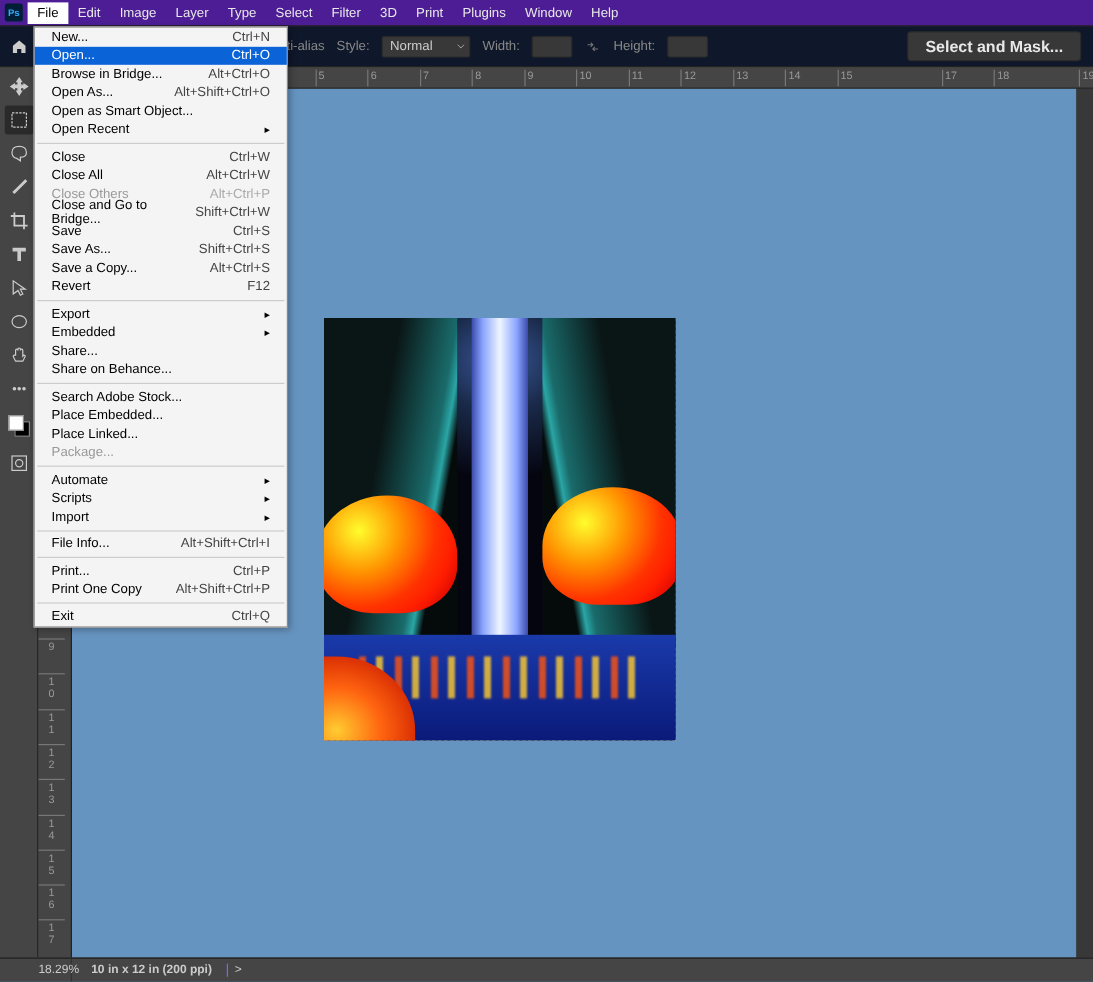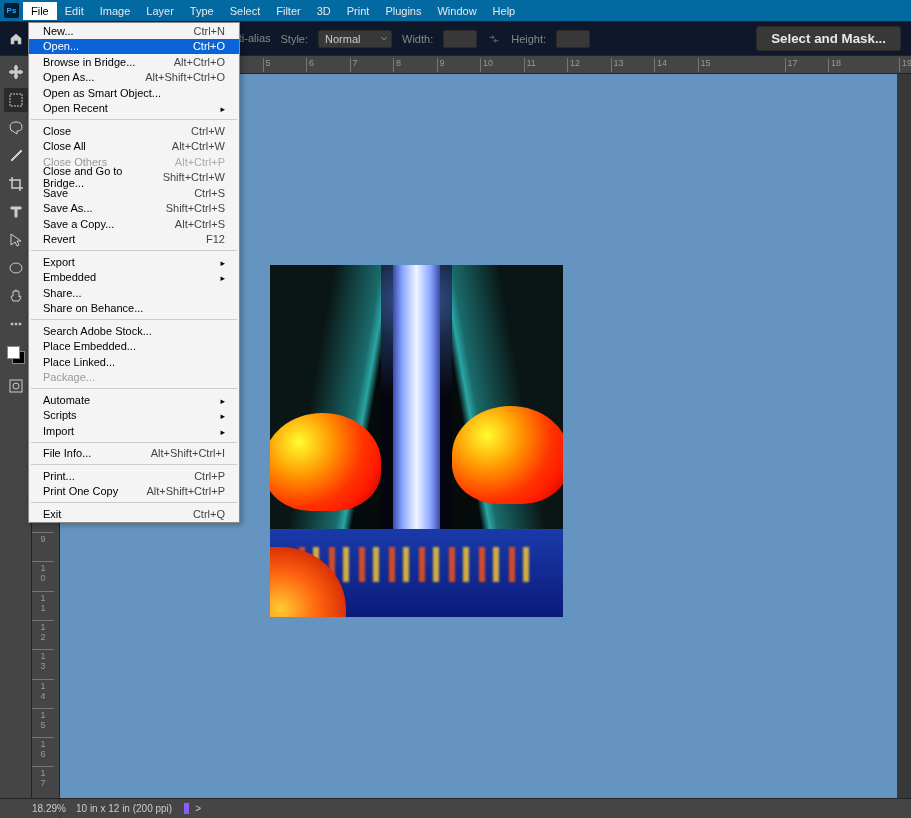--- a/index.html
+++ b/index.html
@@ -8,21 +8,21 @@
       font-size: 11px;
       background: #323232;
       color: #ccc;
       width: 911px;
       height: 818px;
       overflow: hidden;
       position: relative;
     }
     .menubar {
       height: 22px;
-      background: #0369a1;
+      background: #4c1d95;
       display: flex;
       align-items: center;
       padding-left: 4px;
       border-bottom: 1px solid #222;
     }
     .ps-logo {
       width: 15px; height: 15px;
       background: #001e36;
       color: #31a8ff;
       font-size: 8px; font-weight: bold;
@@ -148,21 +148,21 @@
     .foliage { width:100%; height:80%; border-radius:50% 50% 40% 40%; background: radial-gradient(circle at 30% 30%, #ffe040 0%, #ff9520 30%, #ff4510 60%, #c02000 90%); filter: contrast(1.3);}
     .grass { position:absolute; left:-2%; bottom:-2%; width:28%; height:22%; background: radial-gradient(ellipse at 20% 80%, #ffcc30 0%, #ff6510 40%, #d02000 80%); border-radius: 0 80% 0 0;}
     .statusbar {
       position:absolute; bottom:0; left:0; right:0; height:20px;
       background:#454545; border-top:1px solid #222;
       display:flex; align-items:center;
       font-size:10px; color:#ccc;
     }
     .status-zoom { width:60px; padding-left:32px; border-right:1px solid #333; height:100%; display:flex; align-items:center;}
     .status-right { height:100%; display:flex; align-items:center; padding-left:4px;}
-    .status-info { padding: 0 12px; border-right:5px solid #8b5cf6;}
+    .status-info { padding: 0 12px; border-right:1px solid #8b5cf6;font-weight:bold;}
     .status-caret { padding: 0 6px;}
     .dropdown {
       position:absolute;
       top: 22px; left: 28px;
       width: 212px;
       background: #f4f4f4;
       color: #000;
       border: 1px solid #888;
       box-shadow: 2px 2px 6px rgba(0,0,0,0.3);
       font-size: 11px;

